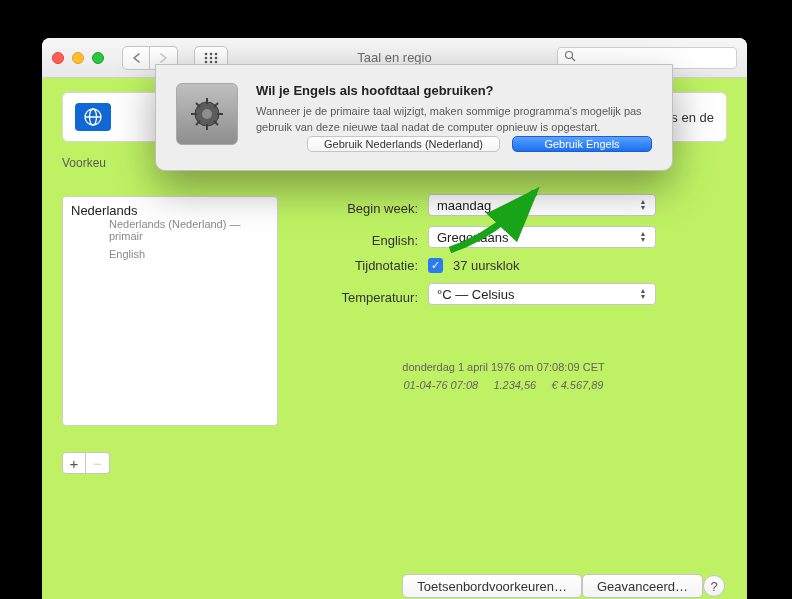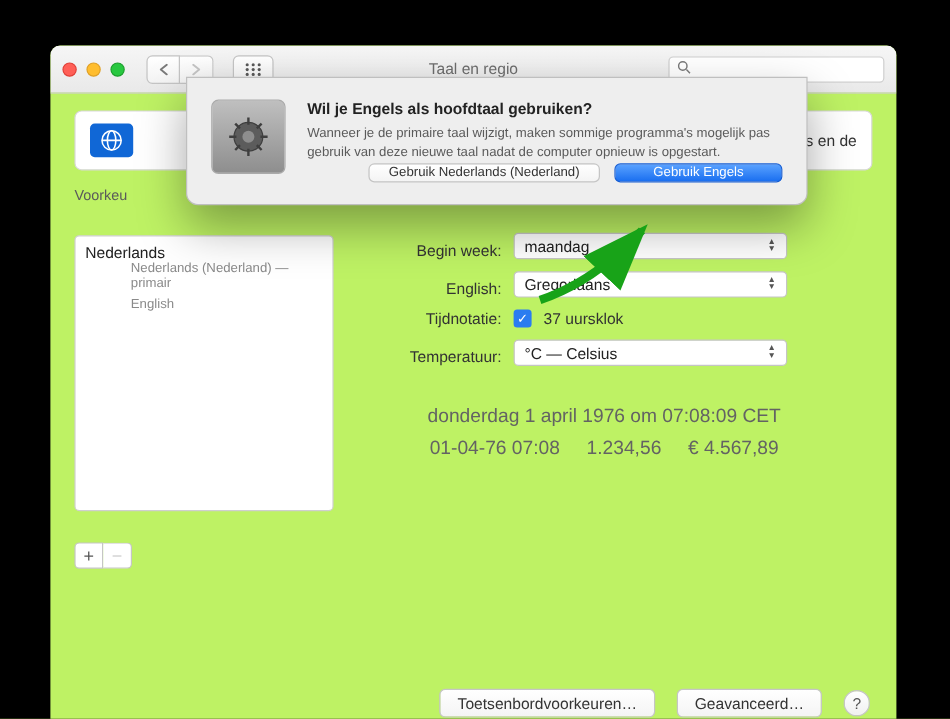--- a/index.html
+++ b/index.html
@@ -47,23 +47,23 @@
   .arbtn:last-child{border-radius:0 4px 4px 0;border-left:none;color:#cfcfcf;}
 
   .right{flex:1; padding-left:22px; display:flex; flex-direction:column; gap:10px; padding-top:6px;}
   .row{display:flex; align-items:flex-end; gap:10px;}
   .row label{width:118px; text-align:right; font-size:13px; color:#333;}
   .dropdown{flex:1; max-width:228px; height:22px; background:#fff; border:1px solid #c5c5c5; border-radius:4px; display:flex; align-items:center; padding:0 8px; font-size:13px; color:#222; position:relative;}
   .dropdown .chev{position:absolute;right:4px;top:0;bottom:0;width:16px;display:flex;flex-direction:column;align-items:center;justify-content:center;font-size:7px;color:#555;line-height:6px;}
   .check{width:15px;height:15px;border-radius:3px;background:#2a7cf0;display:flex;align-items:center;justify-content:center;color:#fff;font-size:11px;}
   .cktext{font-size:13px;color:#333;}
 
-  .examples{margin-top:20px;font-size:16px;color:#636363;line-height:1.6;text-align:center;padding-right:20px;}
-
-  .footer{position:absolute;bottom:22px;left:0;right:0;display:flex;justify-content:flex-end;align-items:center;gap:18px;padding:0 22px;}
+  .examples{margin-top:44px;font-size:11px;color:#636363;line-height:1.6;text-align:center;padding-right:20px;}
+
+  .footer{position:absolute;bottom:22px;left:0;right:0;display:flex;justify-content:flex-end;align-items:center;gap:0;padding:0 22px;}
   .button{height:24px;padding:0 14px;background:linear-gradient(#fff,#f4f4f4);border:1px solid #c5c5c5;border-radius:5px;font-size:13px;color:#333;display:flex;align-items:center;}
   .helpbtn{width:22px;height:22px;border-radius:50%;background:linear-gradient(#fff,#f0f0f0);border:1px solid #c5c5c5;display:flex;align-items:center;justify-content:center;font-size:13px;color:#555;}
 
   
   .sheet{position:absolute; left:155px; top:64px; width:518px; background:#eeeeee; border:1px solid #bfbfbf; border-radius:0 0 10px 10px; box-shadow:0 18px 40px rgba(0,0,0,0.35); padding:18px 20px 18px 20px; display:flex; gap:18px;}
   .sheet-icon{width:62px;height:62px;border-radius:6px;background:linear-gradient(#bfbfbf,#8e8e8e);display:flex;align-items:center;justify-content:center;border:1px solid #aaa;}
   .sheet-body{flex:1;}
   .sheet-title{font-size:13px;font-weight:600;color:#222;margin-bottom:6px;}
   .sheet-text{font-size:11px;color:#5a5a5a;line-height:1.45;}
   .sheet-buttons{display:flex;gap:12px;justify-content:flex-end;}
@@ -178,21 +178,21 @@
         <div class="row">
           <label>Temperatuur:</label>
           <div class="dropdown">
             <span>°C — Celsius</span>
             <span class="chev">▲<br>▼</span>
           </div>
         </div>
 
         <div class="examples">
           <div>donderdag 1 april 1976 om 07:08:09 CET</div>
-          <div style="white-space:pre;">01-04-76 07:08     1.234,56     € 4.567,89</div>
+          <div style="white-space:pre;font-style:italic;">01-04-76 07:08     1.234,56     € 4.567,89</div>
         </div>
       </div>
     </div>
   </div>
 
   <div class="footer">
     <div class="button">Toetsenbordvoorkeuren…</div>
     <div class="button">Geavanceerd…</div>
     <div class="helpbtn">?</div>
   </div>

